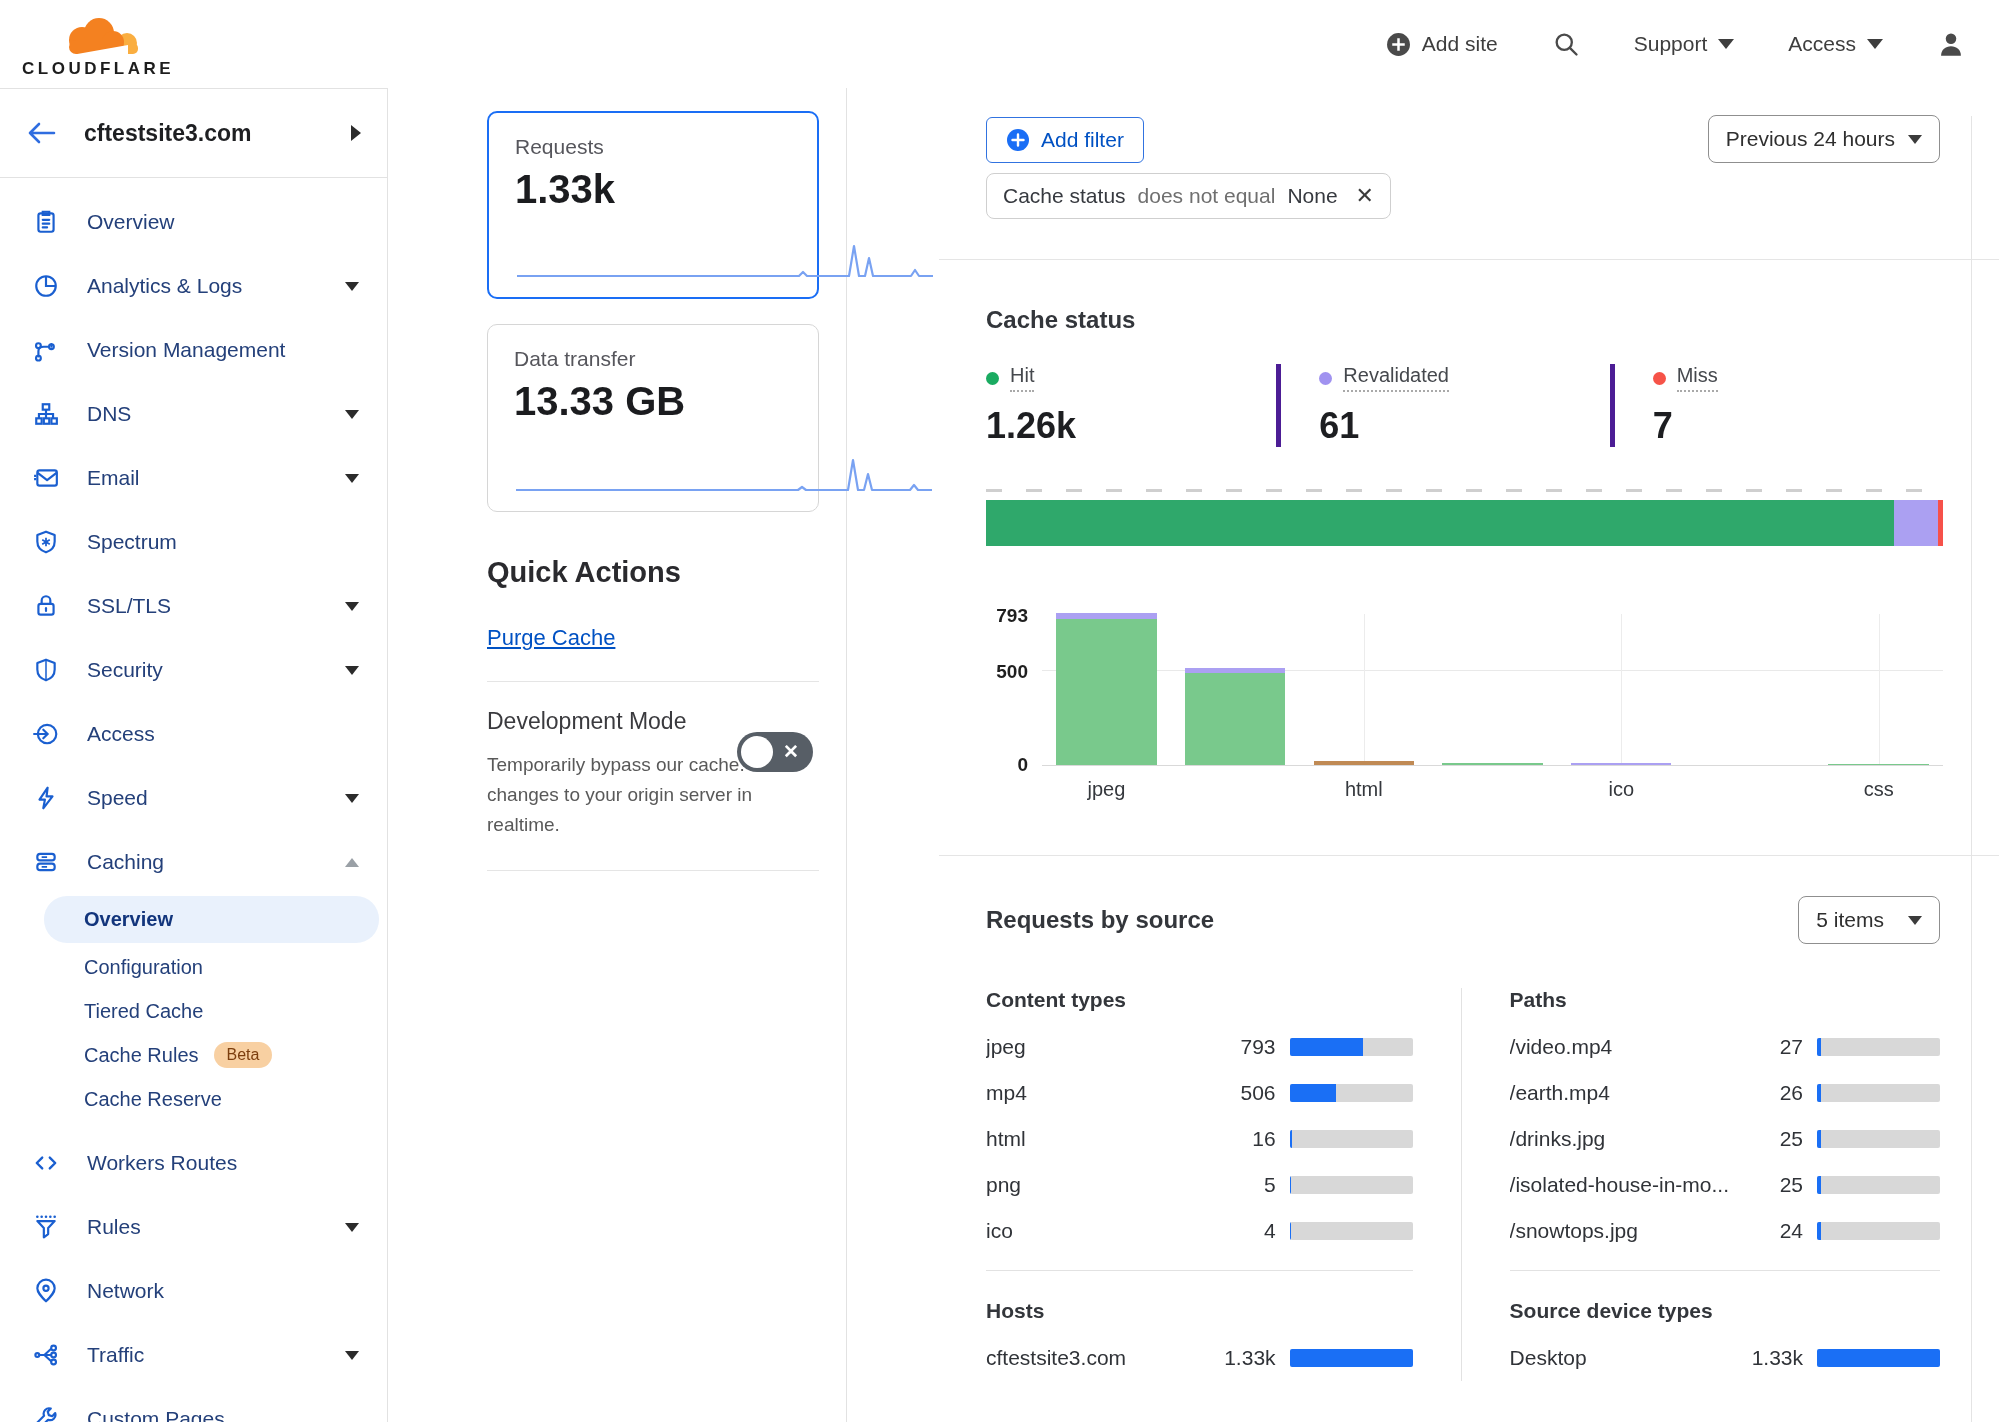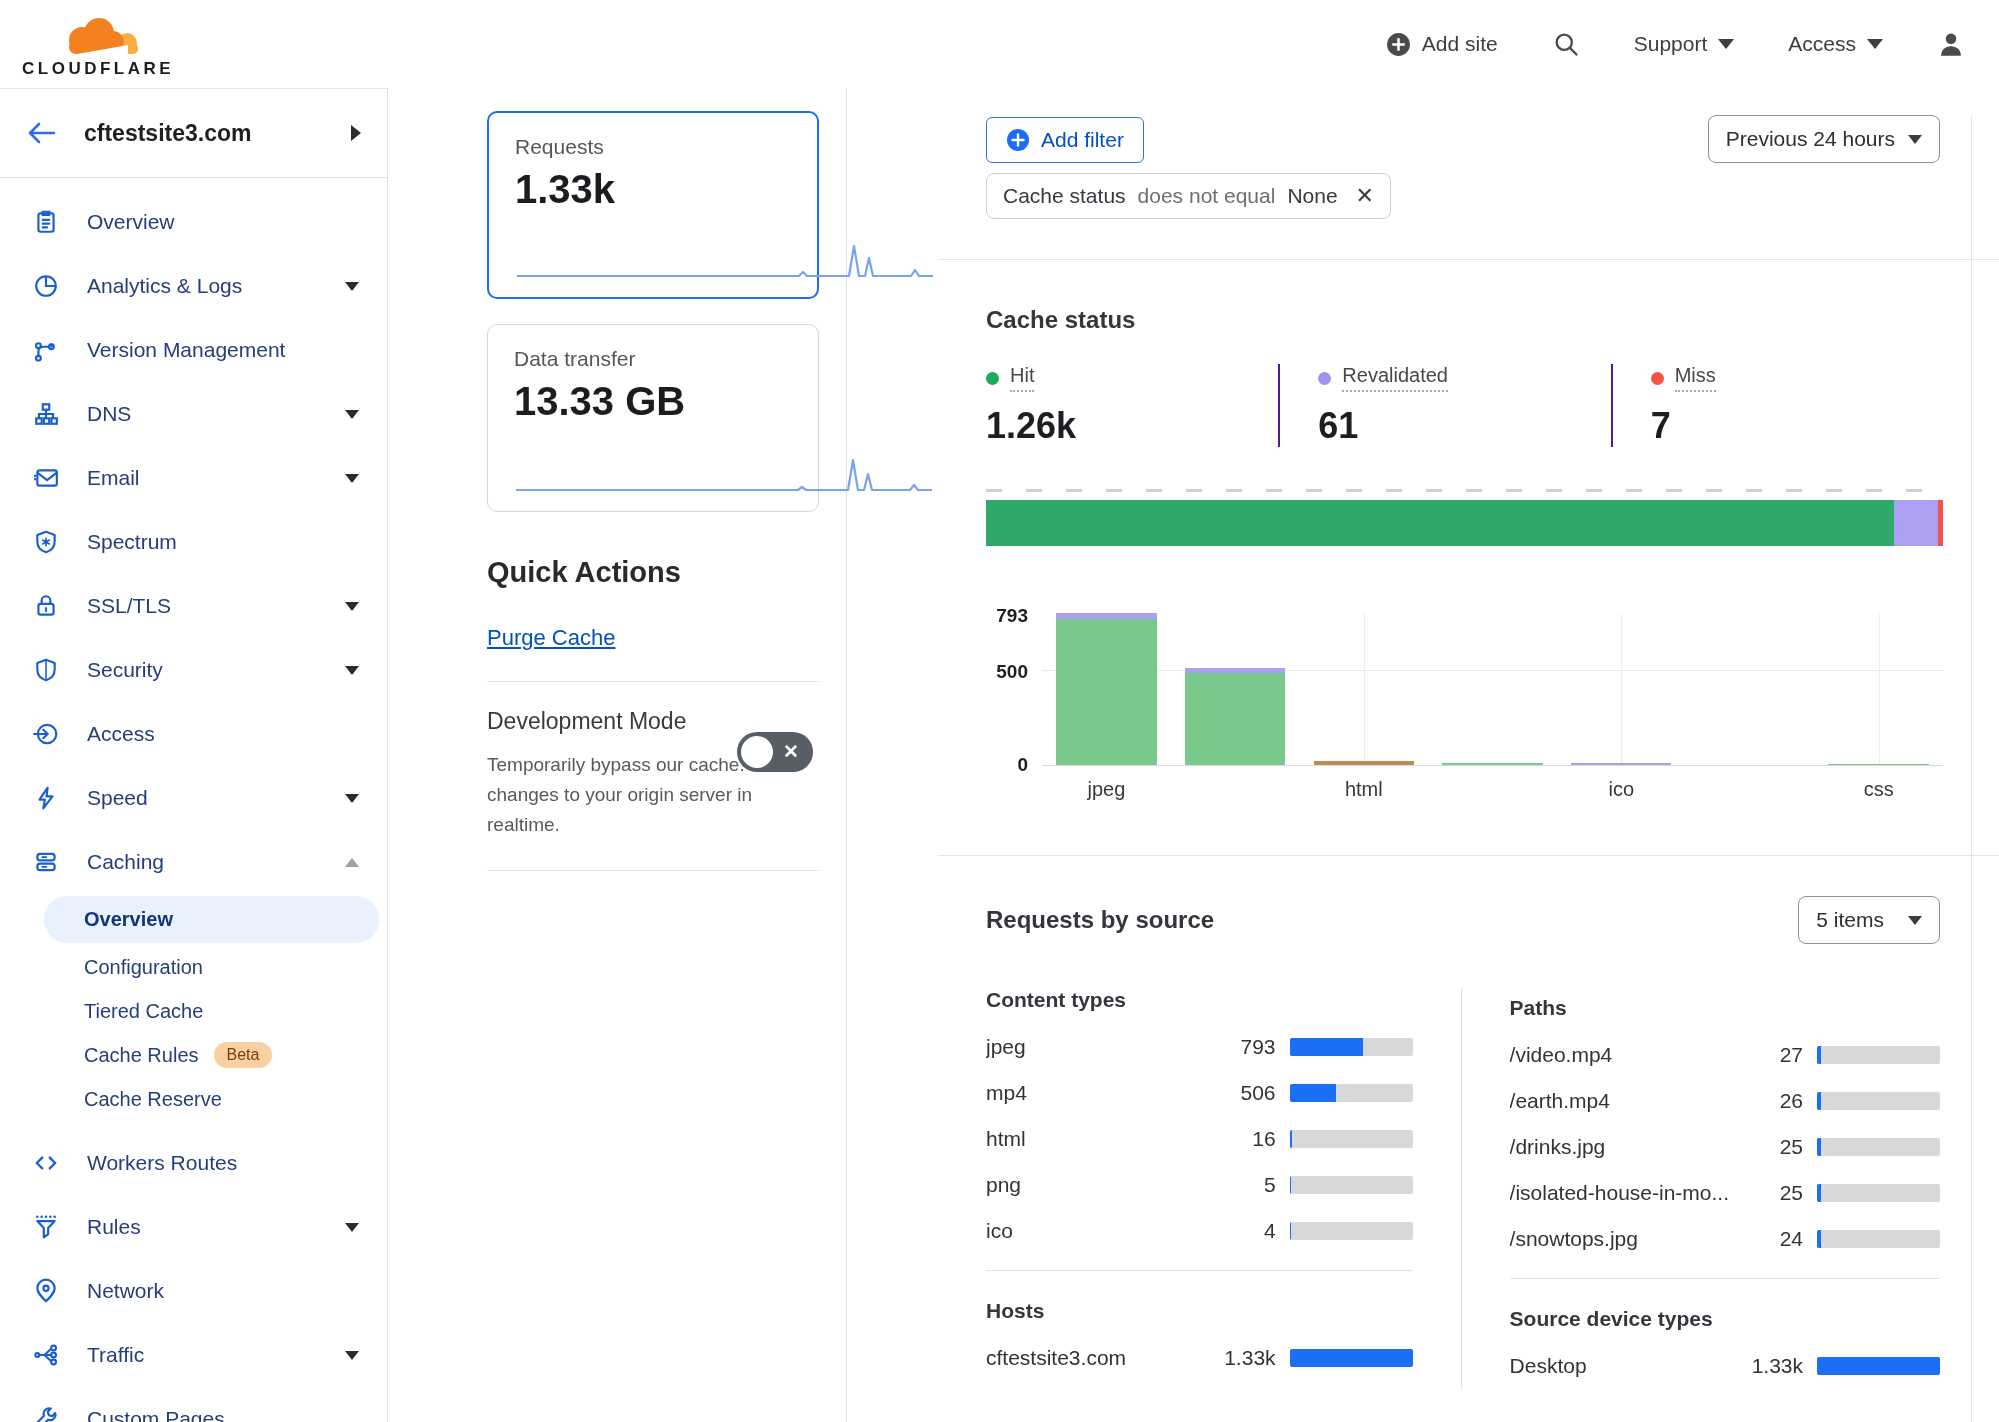--- a/index.html
+++ b/index.html
@@ -78,21 +78,21 @@
   .time-range { position:absolute; right:59px; top:27px; border:1px solid #8f8f8f; border-radius:8px;
                 padding:11px 17px; font-size:21px; color:#2f2f2f; display:flex; align-items:center;
                 gap:13px; cursor:pointer; background:#fff; }
   .tri-down-sm { width:0; height:0; border-left:7px solid transparent; border-right:7px solid transparent;
                  border-top:9px solid #3b3b3b; }
 
   .cache-section { padding:46px 56px 54px 47px; border-bottom:1px solid #e5e5e5; }
   .section-title { font-size:24px; font-weight:bold; color:#33363b; }
   .stats { display:flex; margin-top:30px; }
   .stat { flex:1; }
-  .stat + .stat { border-left:2px solid #4c1d95; padding-left:38px; }
+  .stat + .stat { border-left:5px solid #4c1d95; padding-left:38px; }
   .stat-label { display:flex; align-items:center; gap:11px; font-size:20px; color:#45484d; }
   .dot { width:13px; height:13px; border-radius:50%; }
   .label-text { border-bottom:2px dotted #a9a9a9; padding-bottom:3px; }
   .stat-value { font-size:36px; font-weight:bold; color:#1d1e21; margin-top:13px; }
 
   .stacked-wrap { margin-top:42px; }
   .stack-ticks { height:3px; margin-bottom:8px;
                  background:repeating-linear-gradient(90deg,#cfcfcf 0 16px,transparent 16px 40px); }
   .stackbar { height:46px; display:flex; overflow:hidden; }
   .stackbar > div { height:100%; }
@@ -113,21 +113,21 @@
   .x-labels { display:flex; margin:12px 0 0 56px; font-size:20px; color:#35383d; }
   .x-labels span { flex:1; text-align:center; }
 
   .source-section { position:relative; padding:40px 59px 0 47px; }
   .source-head { display:flex; align-items:center; justify-content:space-between; }
   .items-dd { border:1px solid #8f8f8f; border-radius:8px; padding:11px 17px; font-size:21px;
               color:#2f2f2f; display:flex; align-items:center; gap:24px; cursor:pointer; background:#fff; }
   .columns { display:flex; margin-top:44px; align-items:stretch; }
   .col-left { width:428px; }
   .col-div { width:1px; background:#e2e2e2; margin:0 48px; }
-  .col-right { flex:1;margin-top:8px; }
+  .col-right { flex:1; }
   .table-title { font-size:21px; font-weight:bold; color:#33363b; margin-bottom:12px; }
   .t-row { display:flex; align-items:center; height:46px; font-size:21px; color:#303338; }
   .t-label { flex:1; white-space:nowrap; overflow:hidden; text-overflow:ellipsis; padding-right:10px; }
   .t-value { width:64px; text-align:right; margin-right:14px; }
   .t-bar { width:123px; height:18px; background:#d8d8d8; border-radius:2px; overflow:hidden; }
   .t-fill { height:100%; background:#1a6ff5; }
   .hr-block { border-top:1px solid #e2e2e2; margin-top:16px; padding-top:28px; }
 </style>
 </head>
 <body>

